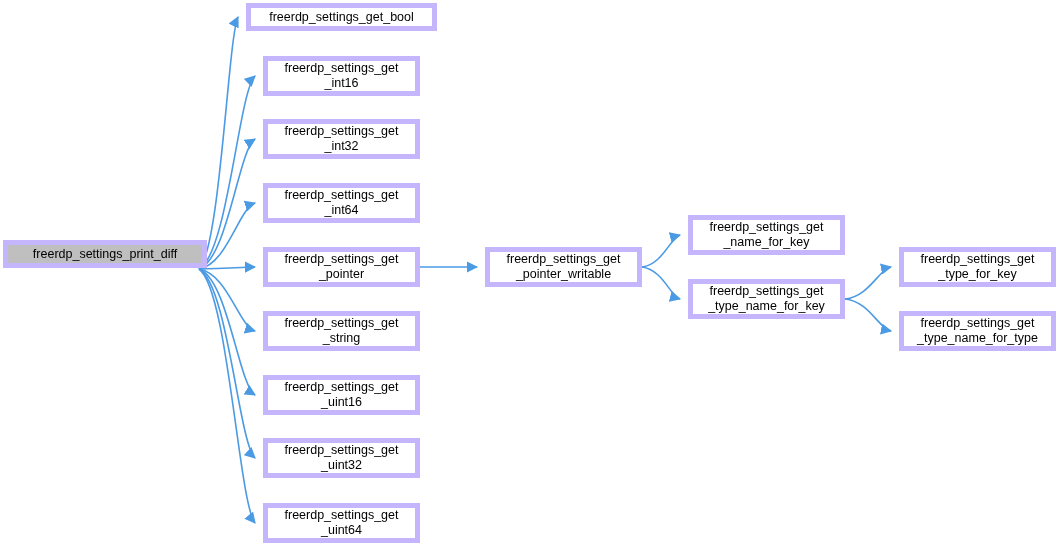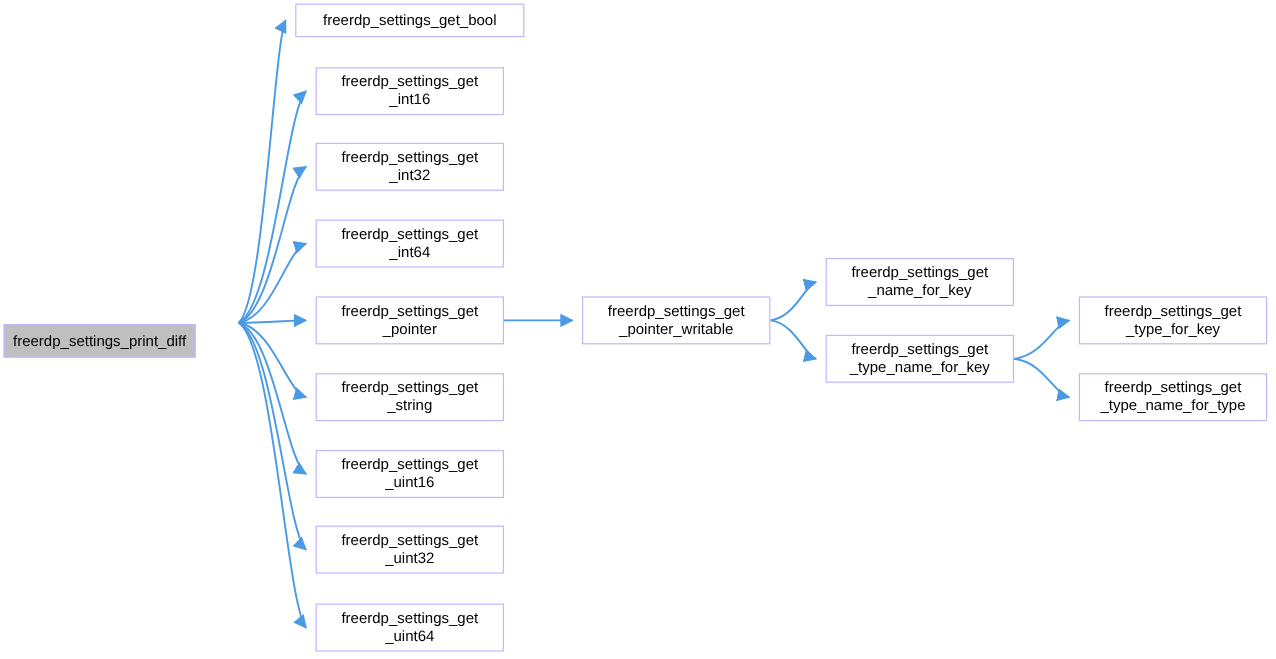--- a/index.html
+++ b/index.html
@@ -11,21 +11,21 @@
     position: relative;
     width: 1063px;
     height: 549px;
     background: #ffffff;
     font-family: "Liberation Sans", sans-serif;
     overflow: hidden;
   }
   .node {
     position: absolute;
     box-sizing: border-box;
-    border: 1px solid #c4b5fd;
+    border: 5px solid #c4b5fd;
     background: #ffffff;
     color: #000000;
     font-size: 12.5px;
     line-height: 15px;
     text-align: center;
     display: flex;
     flex-direction: column;
     align-items: center;
     justify-content: center;
     white-space: pre;
@@ -71,21 +71,21 @@
         <path d="M 199 269 C 227.8 284.12, 238.68 442.88, 255 458" class="edge-path" marker-end="url(#arrow)"></path>
         <path d="M 199 269 C 227.8 289.32, 238.68 502.68, 255 523" class="edge-path" marker-end="url(#arrow)"></path>
         <path d="M 420 267 C 449.25 267, 460.3 267, 477 267" class="edge-path" marker-end="url(#arrow)"></path>
         <path d="M 642 267 C 662.7 264.44, 670.52 237.56, 680 235" class="edge-path" marker-end="url(#arrow)"></path>
         <path d="M 642 267 C 662.7 269.56, 670.52 296.44, 680 299" class="edge-path" marker-end="url(#arrow)"></path>
         <path d="M 845 299 C 869.3 296.44, 878.48 269.56, 891 267" class="edge-path" marker-end="url(#arrow)"></path>
         <path d="M 845 299 C 869.3 301.56, 878.48 328.44, 891 331" class="edge-path" marker-end="url(#arrow)"></path>
       </g>
   </svg>
   <div id="node-layer">
-      <div class="node root" style="left: 3px; top: 270px; width: 160px; height: 28px; text-align: right;"><span class="line">freerdp_settings_print_diff</span></div>
+      <div class="node root" style="left: 3px; top: 240px; width: 204px; height: 28px; text-align: right;"><span class="line">freerdp_settings_print_diff</span></div>
       <div class="node" style="left: 246px; top: 3px; width: 191px; height: 28px;"><span class="line">freerdp_settings_get_bool</span></div>
       <div class="node" style="left: 263px; top: 56px; width: 157px; height: 40px;"><span class="line">freerdp_settings_get</span><span class="line">_int16</span></div>
       <div class="node" style="left: 263px; top: 119px; width: 157px; height: 40px;"><span class="line">freerdp_settings_get</span><span class="line">_int32</span></div>
       <div class="node" style="left: 263px; top: 183px; width: 157px; height: 40px;"><span class="line">freerdp_settings_get</span><span class="line">_int64</span></div>
       <div class="node" style="left: 263px; top: 247px; width: 157px; height: 40px;"><span class="line">freerdp_settings_get</span><span class="line">_pointer</span></div>
       <div class="node" style="left: 263px; top: 311px; width: 157px; height: 40px;"><span class="line">freerdp_settings_get</span><span class="line">_string</span></div>
       <div class="node" style="left: 263px; top: 375px; width: 157px; height: 40px;"><span class="line">freerdp_settings_get</span><span class="line">_uint16</span></div>
       <div class="node" style="left: 263px; top: 438px; width: 157px; height: 40px;"><span class="line">freerdp_settings_get</span><span class="line">_uint32</span></div>
       <div class="node" style="left: 263px; top: 503px; width: 157px; height: 40px;"><span class="line">freerdp_settings_get</span><span class="line">_uint64</span></div>
       <div class="node" style="left: 485px; top: 247px; width: 157px; height: 40px;"><span class="line">freerdp_settings_get</span><span class="line">_pointer_writable</span></div>

